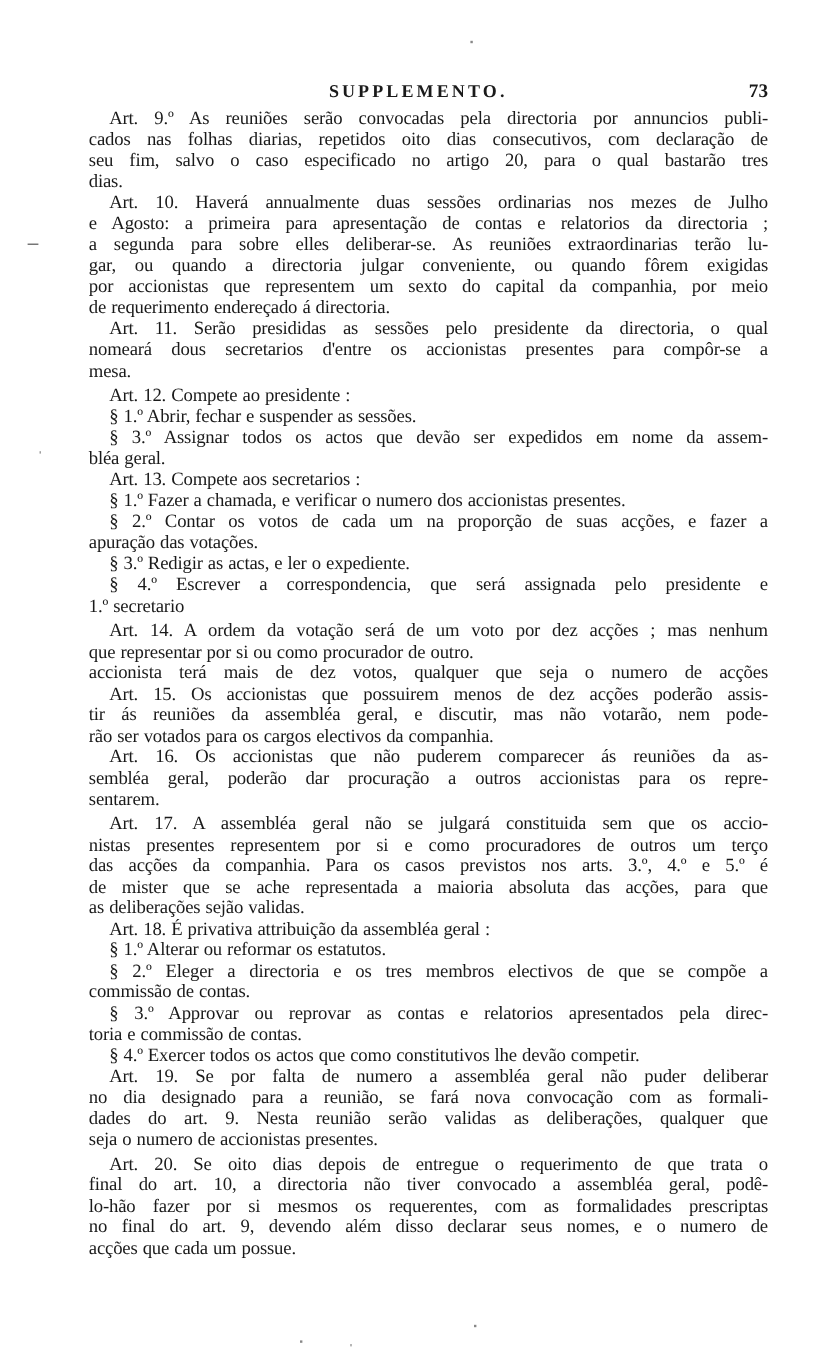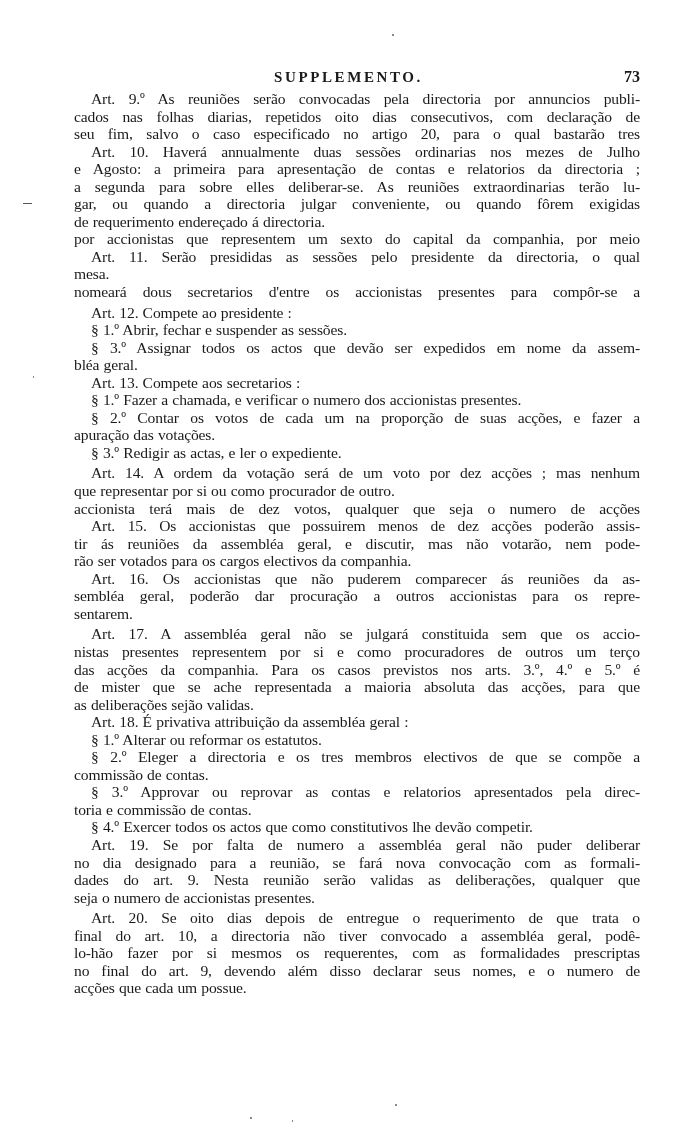--- a/index.html
+++ b/index.html
@@ -106,35 +106,36 @@
   <div class="speck" style="left:250px;top:1117px;"></div>
   <div class="speck" style="left:292px;top:1120px;width:1px;"></div>
   <div class="speck" style="left:33px;top:376px;width:1px;"></div>
 
   <div class="body-text" id="body-text">
 
     <div class="para">
       <span class="line" style="padding-left:17px">Art. 9.º As reuniões serão convocadas pela directoria por annuncios publi-</span>
       <span class="line">cados nas folhas diarias, repetidos oito dias consecutivos, com declaração de</span>
       <span class="line">seu fim, salvo o caso especificado no artigo 20, para o qual bastarão tres</span>
+      <span class="line last">dias.</span>
     </div>
 
     <div class="para">
       <span class="line" style="padding-left:17px">Art. 10. Haverá annualmente duas sessões ordinarias nos mezes de Julho</span>
       <span class="line">e Agosto: a primeira para apresentação de contas e relatorios da directoria ;</span>
       <span class="line">a segunda para sobre elles deliberar-se. As reuniões extraordinarias terão lu-</span>
       <span class="line">gar, ou quando a directoria julgar conveniente, ou quando fôrem exigidas</span>
+      <span class="line">por accionistas que representem um sexto do capital da companhia, por meio</span>
       <span class="line last">de requerimento endereçado á directoria.</span>
-      <span class="line">por accionistas que representem um sexto do capital da companhia, por meio</span>
     </div>
 
     <div class="para">
       <span class="line" style="padding-left:17px">Art. 11. Serão presididas as sessões pelo presidente da directoria, o qual</span>
+      <span class="line">nomeará dous secretarios d'entre os accionistas presentes para compôr-se a</span>
       <span class="line last">mesa.</span>
-      <span class="line">nomeará dous secretarios d'entre os accionistas presentes para compôr-se a</span>
     </div>
 
     <div class="para gap">
       <span class="line last" style="padding-left:17px">Art. 12. Compete ao presidente :</span>
     </div>
     <div class="para">
       <span class="line last" style="padding-left:17px">§ 1.º Abrir, fechar e suspender as sessões.</span>
     </div>
     <div class="para">
       <span class="line" style="padding-left:17px">§ 3.º Assignar todos os actos que devão ser expedidos em nome da assem-</span>
@@ -146,20 +147,24 @@
     </div>
     <div class="para">
       <span class="line last" style="padding-left:17px">§ 1.º Fazer a chamada, e verificar o numero dos accionistas presentes.</span>
     </div>
     <div class="para">
       <span class="line" style="padding-left:17px">§ 2.º Contar os votos de cada um na proporção de suas acções, e fazer a</span>
       <span class="line last">apuração das votações.</span>
     </div>
     <div class="para">
       <span class="line last" style="padding-left:17px">§ 3.º Redigir as actas, e ler o expediente.</span>
+    </div>
+    <div class="para">
+      <span class="line" style="padding-left:17px">§ 4.º Escrever a correspondencia, que será assignada pelo presidente e</span>
+      <span class="line last">1.º secretario</span>
     </div>
 
     <div class="para gap">
       <span class="line" style="padding-left:17px">Art. 14. A ordem da votação será de um voto por dez acções ; mas nenhum</span>
       <span class="line last">que representar por si ou como procurador de outro.</span>
       <span class="line">accionista terá mais de dez votos, qualquer que seja o numero de acções</span>
     </div>
 
     <div class="para">
       <span class="line" style="padding-left:17px">Art. 15. Os accionistas que possuirem menos de dez acções poderão assis-</span>

